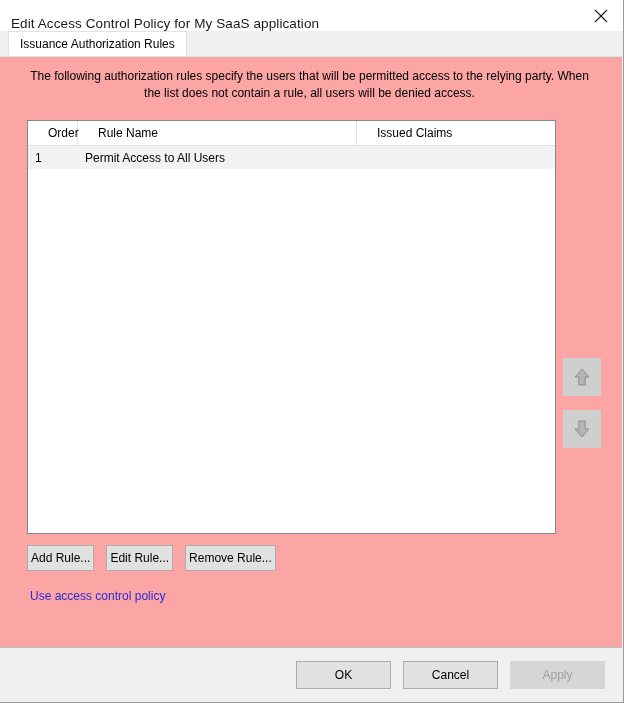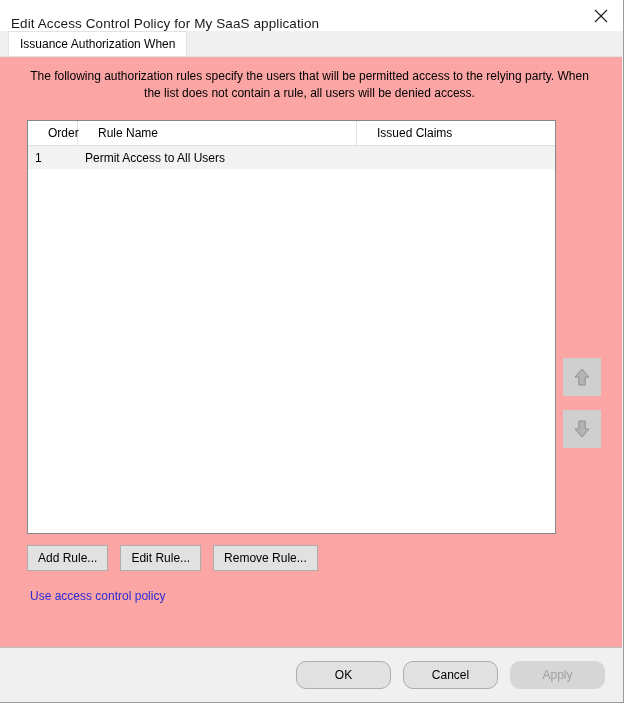--- a/index.html
+++ b/index.html
@@ -186,21 +186,21 @@
     display: flex;
     gap: 12px;
   }
   .btn {
     font-family: "Liberation Sans", sans-serif;
     font-size: 12px;
     color: #000;
     background: #e1e1e1;
     border: 1px solid #adadad;
     height: 26px;
-    padding: 0 10px;
+    padding: 0 3px;
     box-sizing: border-box;
     display: flex;
     align-items: center;
     justify-content: center;
     white-space: nowrap;
   }
   .btn.disabled {
     color: #a0a0a0;
     background: #d6d6d6;
     border-color: #d6d6d6;
@@ -224,41 +224,40 @@
     align-items: center;
     justify-content: flex-end;
     padding-right: 18px;
     gap: 12px;
     box-sizing: border-box;
   }
   .footer .btn {
     width: 95px;
     height: 28px;
     padding: 0;
-    border-radius: 10px;
   }
 </style>
 </head>
 <body>
 
 <div class="window">
 
   <div class="titlebar">
     <div class="title-text">Edit Access Control Policy for My SaaS application</div>
     <div class="close-btn">
       <svg class="close-glyph" width="14" height="14" viewBox="0 0 14 14">
         <line x1="1" y1="1" x2="13" y2="13" stroke="#1a1a1a" stroke-width="1.1"></line>
         <line x1="13" y1="1" x2="1" y2="13" stroke="#1a1a1a" stroke-width="1.1"></line>
       </svg>
     </div>
   </div>
 
   <div class="tabstrip">
     <div class="tab">
-      <span>Issuance Authorization When</span>
+      <span>Issuance Authorization Rules</span>
     </div>
   </div>
 
   <div class="tabpage">
 
     <div class="description">The following authorization rules specify the users that will be permitted access to the relying party. When the list does not contain a rule, all users will be denied access.</div>
 
     <div class="listview">
       <div class="lv-header">
         <div class="lv-th c0">Order</div>

